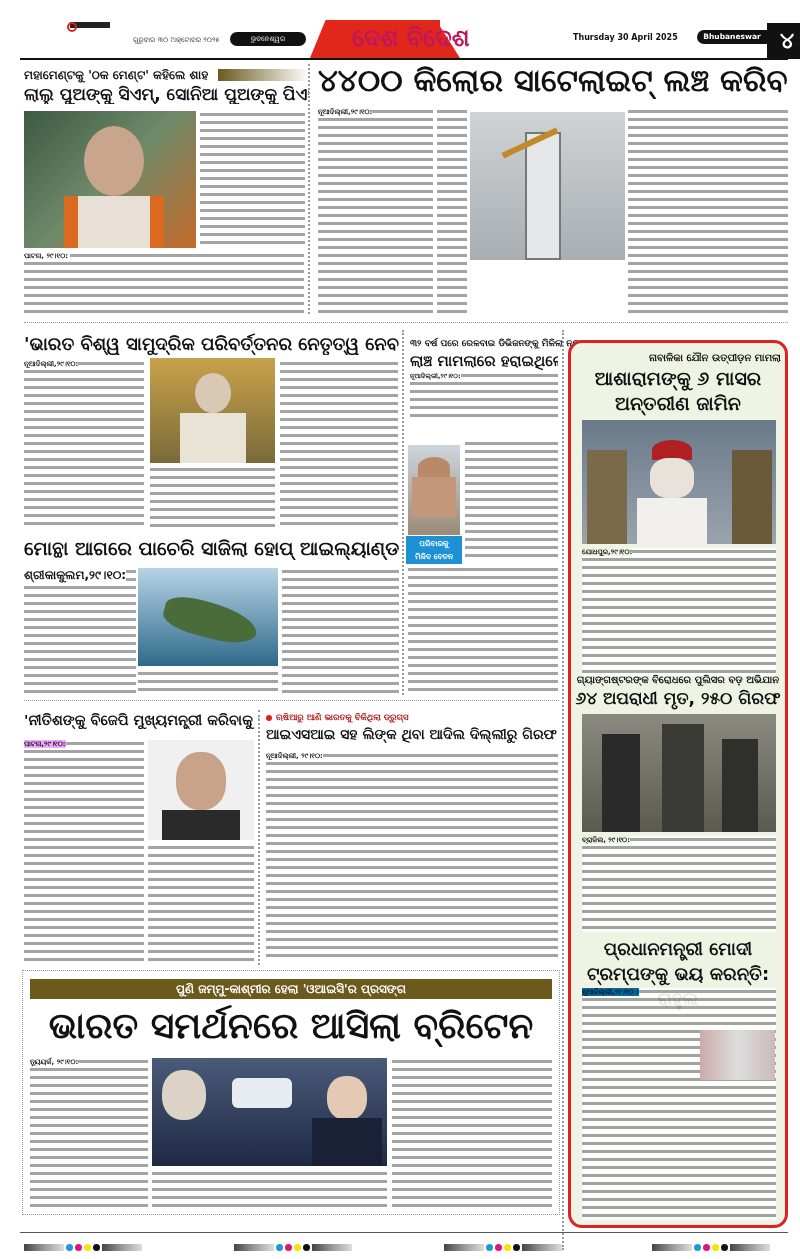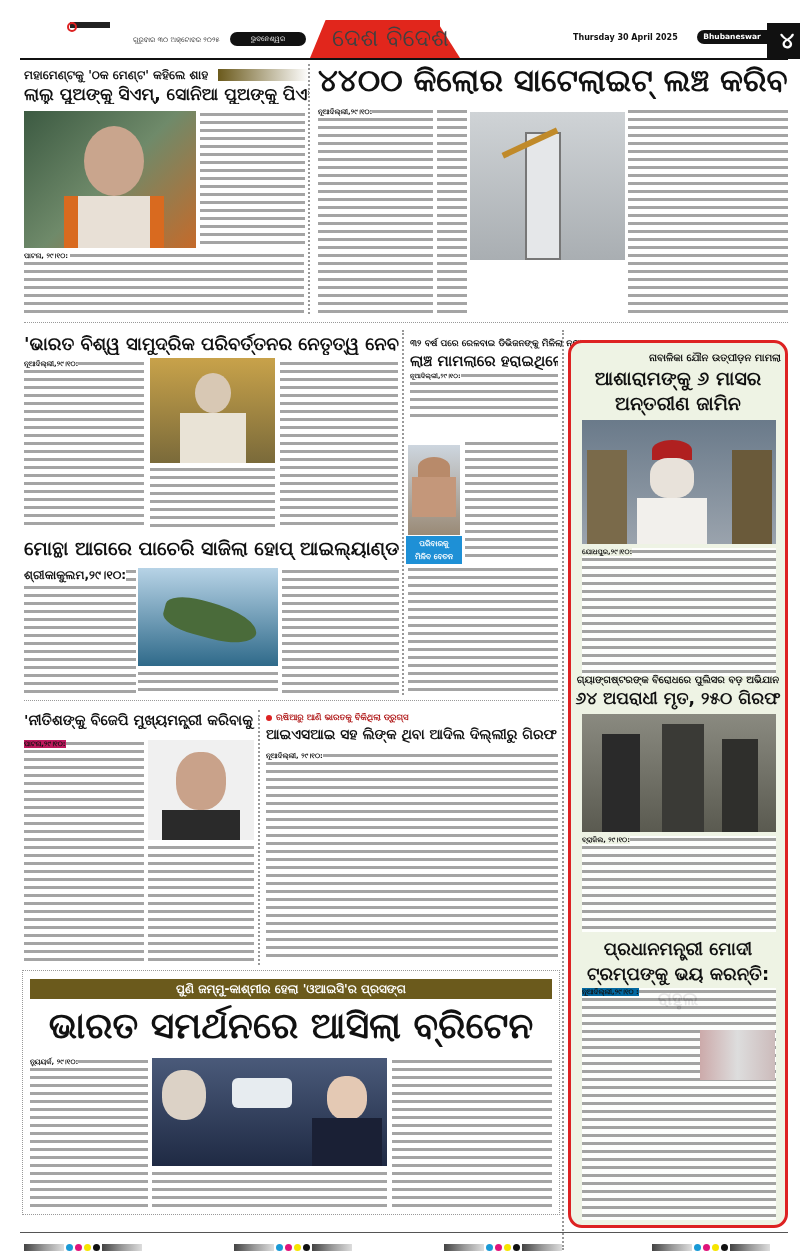--- a/index.html
+++ b/index.html
@@ -6,21 +6,21 @@
 body{width:800px;height:1259px;background:#fff;font-family:"DejaVu Sans",sans-serif;color:#111;position:relative;overflow:hidden}
 .abs{position:absolute}
 .masthead{left:20px;top:0;width:765px;height:58px}
 .logo{left:0;top:12px;font-family:"DejaVu Serif",serif;font-size:38px;font-weight:bold;color:#222;letter-spacing:-1px}
 .logo-dot{left:47px;top:22px;width:10px;height:10px;border:2px solid #d22;border-radius:50%}
 .logo-tag{left:50px;top:22px;width:40px;height:6px;background:#222}
 .pubdate{left:113px;top:36px;font-size:7px;color:#222}
 .edition-pill{left:210px;top:32px;width:76px;height:14px;background:#111;border-radius:8px;color:#fff;font-size:7px;text-align:center;line-height:14px}
 .section-band{left:290px;top:20px;width:130px;height:38px;background:#e1261c;clip-path:polygon(12% 0,100% 0,100% 100%,0 100%)}
 .section-band2{left:400px;top:20px;width:40px;height:38px;background:#e1261c;clip-path:polygon(0 0,40% 0,100% 100%,0 100%)}
-.section-title{left:312px;top:24px;font-size:24px;font-weight:normal;color:#404040;white-space:nowrap}
+.section-title{left:332px;top:24px;font-size:24px;font-weight:bold;color:#be185d;white-space:nowrap}
 .dateline{left:553px;top:33px;font-size:8px;font-weight:bold}
 .city-pill{left:677px;top:30px;width:70px;height:14px;background:#111;border-radius:8px 0 0 8px;color:#fff;font-size:7.5px;font-weight:bold;line-height:14px;text-align:center}
 .pageno{left:747px;top:23px;width:40px;height:36px;background:#111;color:#fff;font-size:22px;font-weight:bold;text-align:center;line-height:36px}
 .rule{left:20px;top:58px;width:768px;height:2px;background:#111}
 .text-block{background:repeating-linear-gradient(#fff 0,#fff 2px,#9a9a9a 2px,#9a9a9a 5px,#fff 5px,#fff 8px);opacity:.9}
 .hl{font-weight:bold;white-space:nowrap;overflow:hidden}
 .kicker{font-size:12px;font-weight:bold;white-space:nowrap}
 .photo{background:#888;overflow:hidden}
 .dotline{border-right:2px dotted #999}
 .hdots{border-top:1px dotted #999}
@@ -138,21 +138,21 @@
 
 <div class="abs" style="left:575px;top:936px;width:206px;text-align:center;font-size:18px;font-weight:bold;line-height:25px">ପ୍ରଧାନମନ୍ତ୍ରୀ ମୋଦୀ ଟ୍ରମ୍ପଙ୍କୁ ଭୟ କରନ୍ତି: ରାହୁଲ</div>
 <div class="abs text-block" style="left:582px;top:988px;width:194px;height:232px"></div>
 <div class="abs" style="left:582px;top:988px;font-size:7px;font-weight:bold;background:#0369a1">ନୂଆଦିଲ୍ଲୀ,୨୯।୧୦ :</div>
 <div class="abs photo" style="left:700px;top:1030px;width:75px;height:50px;background:linear-gradient(90deg,#caa,#ddd,#cbb)"></div>
 
 <div class="abs hdots" style="left:24px;top:700px;width:535px"></div>
 
 <div class="abs hl" style="left:24px;top:712px;width:235px;font-size:14.5px">'ନୀତିଶଙ୍କୁ ବିଜେପି ମୁଖ୍ୟମନ୍ତ୍ରୀ କରିବାକୁ ପ୍ରସ୍ତୁତ ନୁହେଁ'</div>
 <div class="abs text-block" style="left:24px;top:740px;width:120px;height:222px"></div>
-<div class="abs" style="left:24px;top:740px;font-size:7px;font-weight:bold;background:#be185d">ପାଟନା,୨୯।୧୦:</div>
+<div class="abs" style="left:24px;top:740px;font-size:7px;font-weight:bold;background:#f0abfc">ପାଟନା,୨୯।୧୦:</div>
 <div class="abs photo" style="left:148px;top:740px;width:106px;height:100px;background:#f0f0f0">
   <div class="abs" style="left:28px;top:12px;width:50px;height:58px;border-radius:45%;background:#c9a28a"></div>
   <div class="abs" style="left:14px;top:70px;width:78px;height:30px;background:#2a2a2a"></div>
 </div>
 <div class="abs text-block" style="left:148px;top:844px;width:106px;height:118px"></div>
 <div class="abs dotline" style="left:258px;top:710px;height:255px"></div>
 
 <div class="abs" style="left:266px;top:712px;display:flex;align-items:center;gap:4px">
   <span style="width:6px;height:6px;border-radius:50%;background:#d22;display:inline-block"></span>
   <span style="font-size:8.5px;font-weight:bold;color:#b01818">ଋଷିଆରୁ ଆଣି ଭାରତକୁ ବିକିଥିଲା ଡ୍ରୁଗ୍ସ</span>

